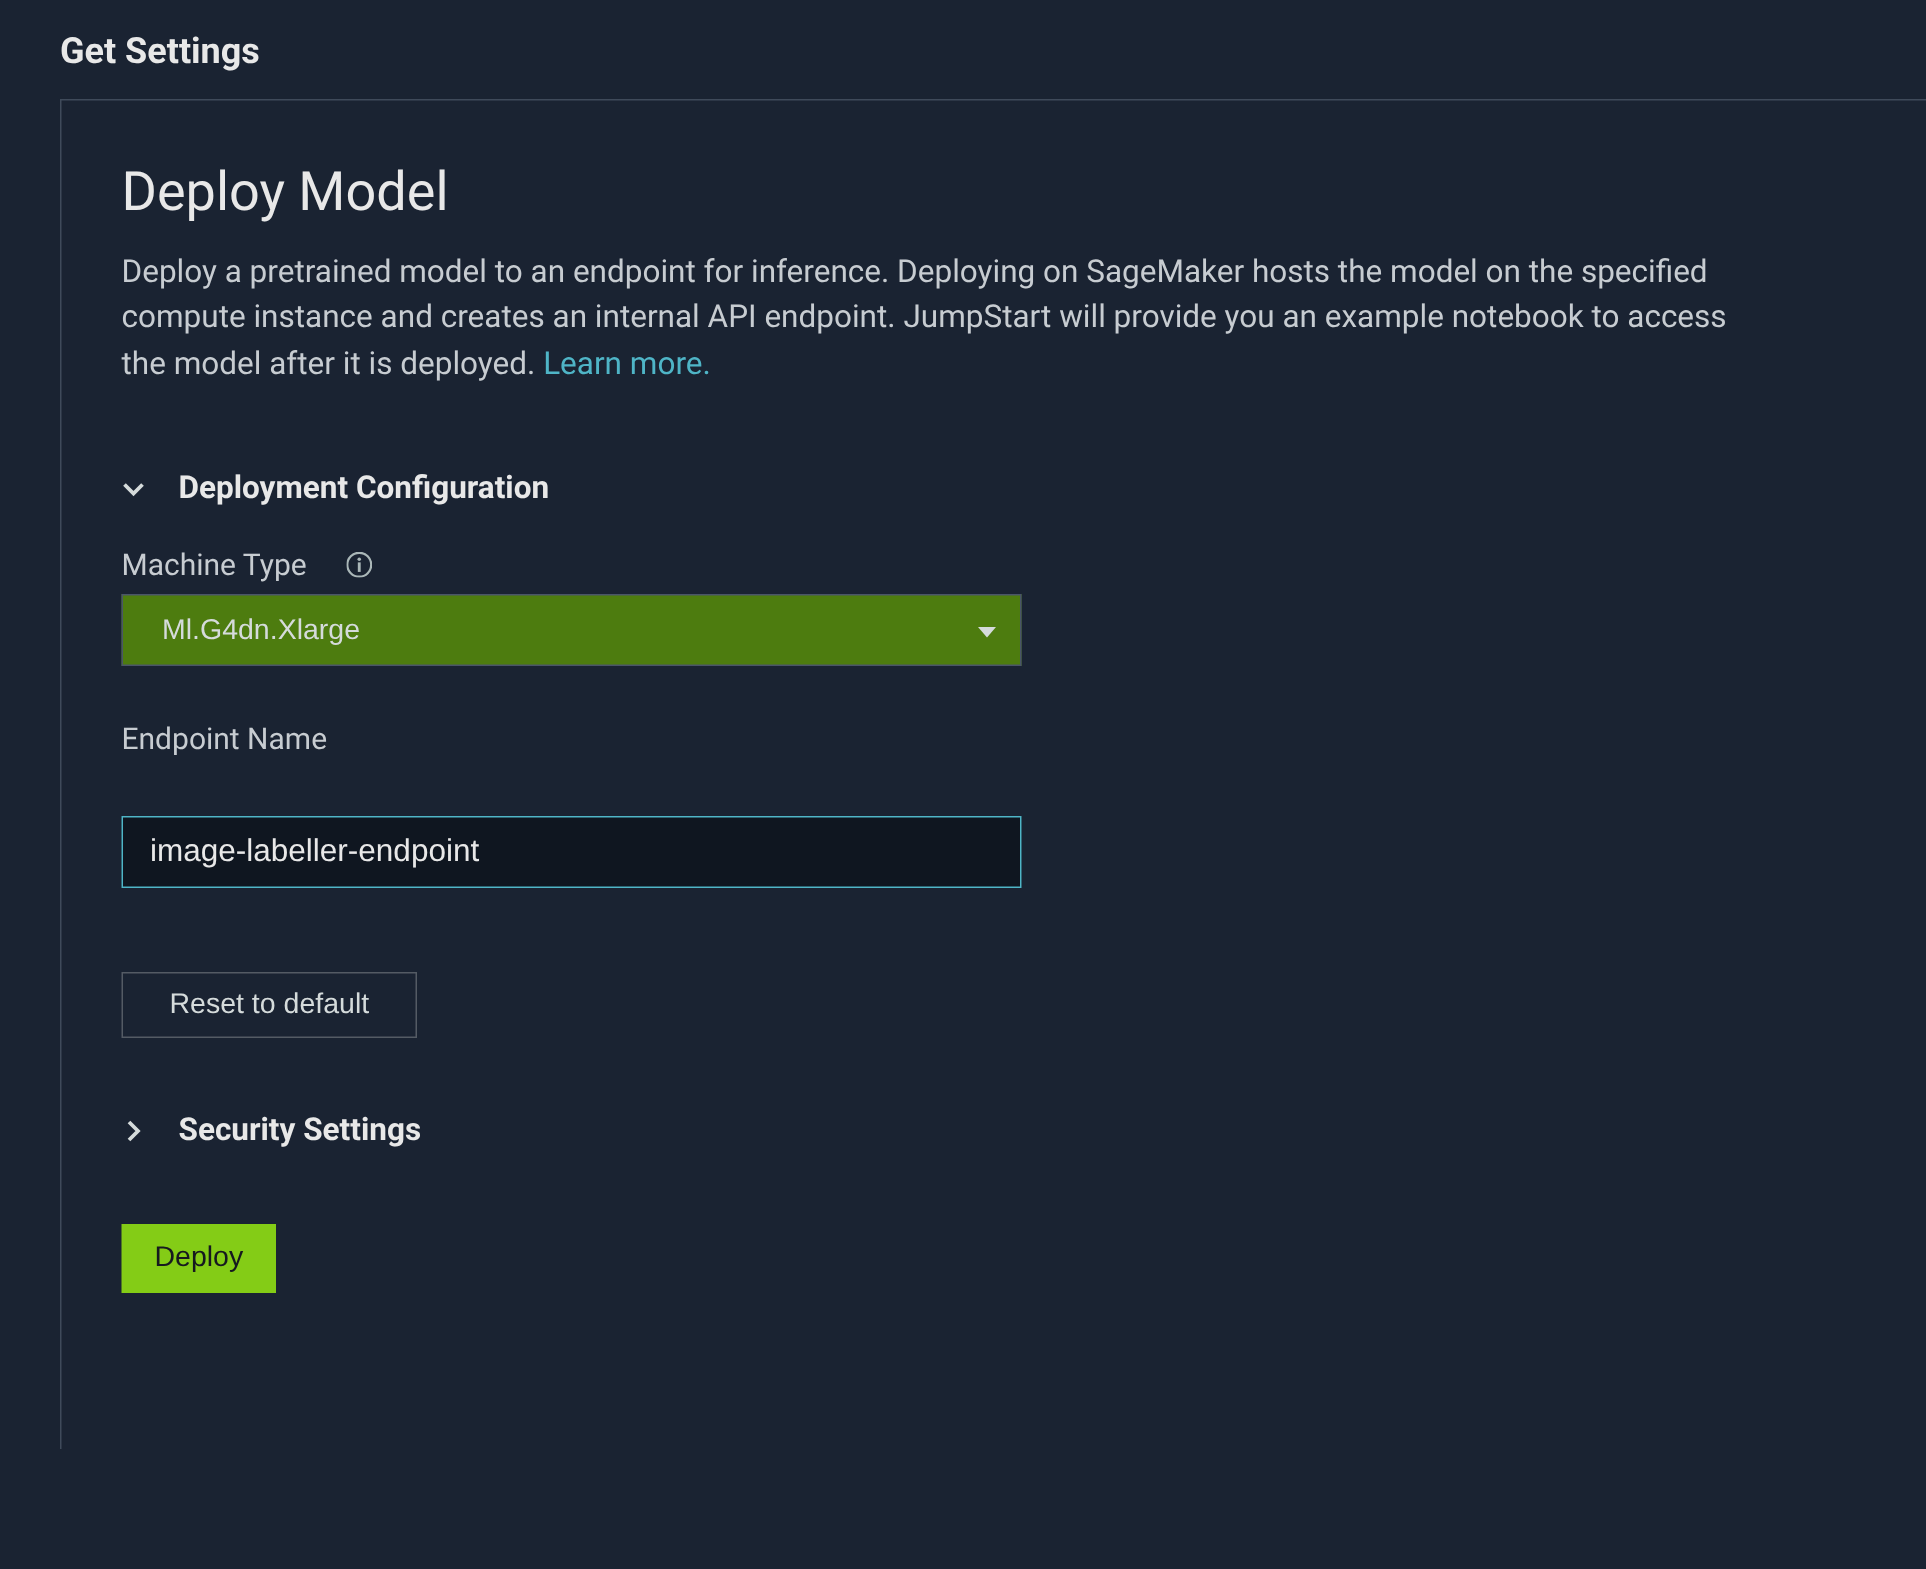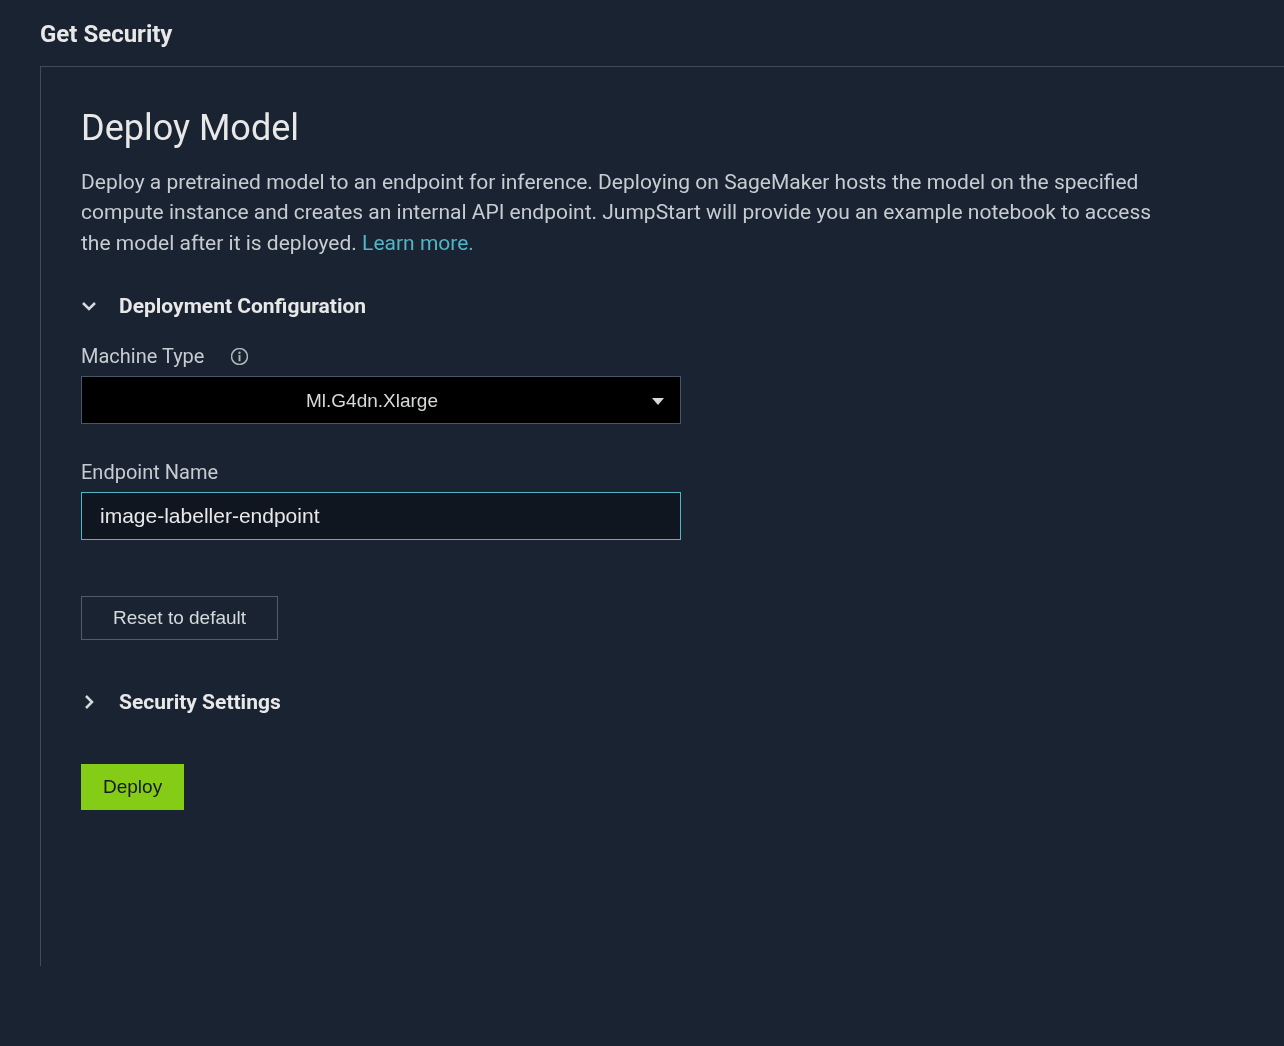--- a/index.html
+++ b/index.html
@@ -34,21 +34,21 @@
     .page-title {
       font-size: 36px;
       font-weight: 400;
       color: #e8e8e8;
       margin-bottom: 18px;
     }
     .description {
       font-size: 21px;
       line-height: 1.45;
       color: #c7ccd1;
-      margin-bottom: 36px;
+      margin-bottom: 56px;
       max-width: 1100px;
     }
     .link {
       color: #4fb5c7;
       text-decoration: none;
       cursor: pointer;
     }
     .collapsible-header {
       display: flex;
       align-items: center;
@@ -93,48 +93,48 @@
       align-items: center;
       justify-content: center;
     }
     .select-wrapper {
       position: relative;
       width: 600px;
     }
     .select-box {
       width: 100%;
       height: 48px;
-      background-color: #000000;
+      background-color: #4d7c0f;
       border: 1px solid #4a5568;
       color: #d5dbdb;
       font-size: 19px;
       padding: 0 44px 0 26px;
       appearance: none;
       cursor: pointer;
       outline: none;
-      text-align: center;
     }
     .select-arrow {
       position: absolute;
       right: 16px;
       top: 50%;
       transform: translateY(-50%);
       pointer-events: none;
       width: 14px;
       height: 14px;
     }
     .text-input {
       width: 600px;
       height: 48px;
       background-color: #0f1620;
       border: 1px solid #4fb5c7;
       color: #e8e8e8;
       font-size: 21px;
       padding: 0 18px;
       outline: none;
+      margin-top: 32px;
     }
     .reset-button {
       background-color: transparent;
       border: 1px solid #545b64;
       color: #d5dbdb;
       font-size: 19px;
       padding: 10px 31px;
       cursor: pointer;
       margin-bottom: 50px;
       margin-top: 20px;
@@ -149,21 +149,21 @@
       font-size: 19px;
       font-weight: 400;
       padding: 12px 22px;
       cursor: pointer;
     }
   </style>
 </head>
 <body>
 
 <div class="outer-container">
-  <div class="section-header">Get Security</div>
+  <div class="section-header">Get Settings</div>
 
   <div class="panel">
     <h1 class="page-title">Deploy Model</h1>
 
     <p class="description">
       <span>Deploy a pretrained model to an endpoint for inference. Deploying on SageMaker hosts the model on the specified compute instance and creates an internal API endpoint. JumpStart will provide you an example notebook to access the model after it is deployed. </span><a class="link">Learn more.</a>
     </p>
 
     <div class="collapsible-header">
       <span class="chevron">

